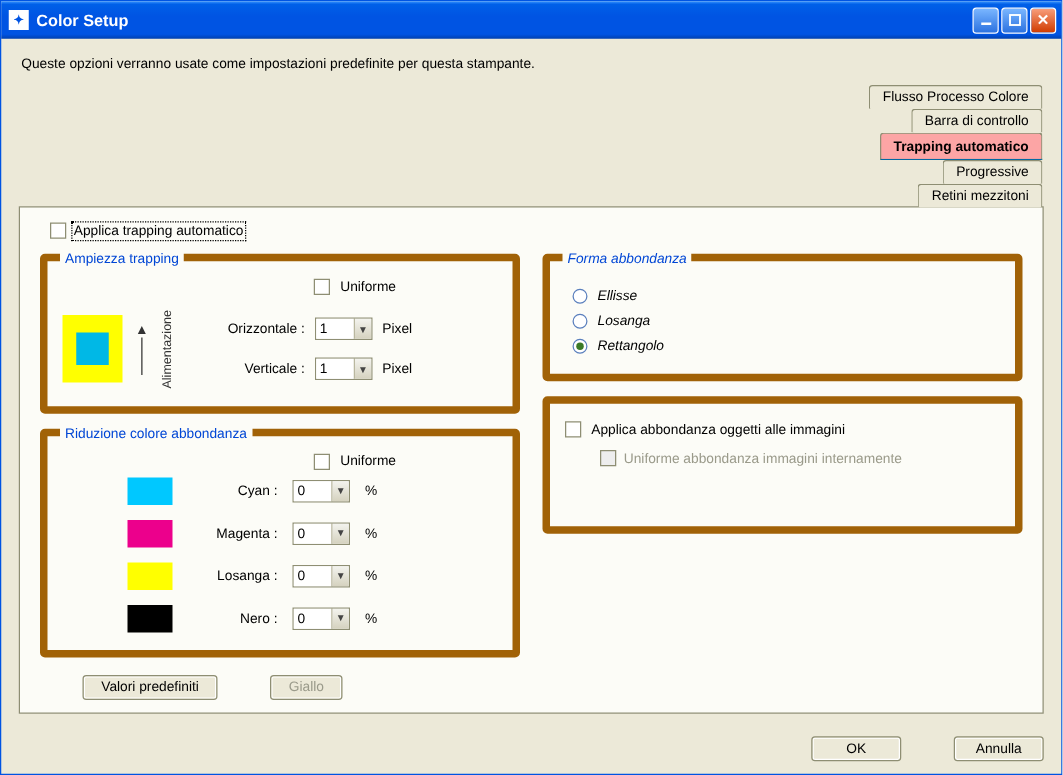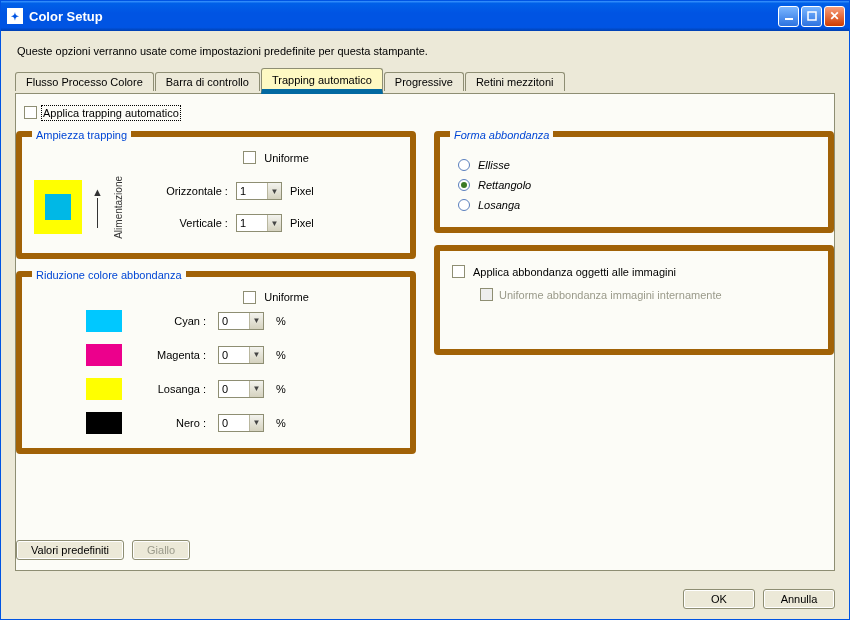--- a/index.html
+++ b/index.html
@@ -61,48 +61,50 @@
     display: flex;
     flex-direction: column;
   }
   .desc {
     margin: 4px 2px 10px 2px;
     color: #000;
   }
 
   .tabs {
     display: flex;
-    align-items: center;
+    align-items: flex-end;
     position: relative;
     z-index: 2;
+    flex-direction: column;
   }
   .tab {
     border: 1px solid #8e8e73;
     border-bottom: none;
     background: #ece9d8;
     padding: 3px 10px 3px 10px;
     margin-right: 1px;
     border-radius: 3px 3px 0 0;
     cursor: pointer;
     position: relative;
     top: 1px;
   }
   .tab.active {
-    background: #fef9c3;
+    background: #fca5a5;
     padding-top: 5px;
     top: 1px;
     z-index: 3;
-    border-bottom: 5px solid #0369a1;
+    border-bottom: 1px solid #0369a1;
+    font-weight: bold;
   }
 
   .tab-body {
     border: 1px solid #8e8e73;
     background: #fcfcf7;
     flex: 1;
-    padding: 10px 0;
+    padding: 10px 16px;
     position: relative;
     display: flex;
     flex-direction: column;
   }
 
   .apply-trap {
     display: flex;
     align-items: center;
     gap: 6px;
     margin: 2px 0 12px 8px;
@@ -236,20 +238,21 @@
     padding-top: 12px;
   }
   .btn {
     border: 1px solid #8e8e73;
     background: #ece9d8;
     border-radius: 3px;
     padding: 3px 14px;
     cursor: pointer;
     box-shadow: 0 0 0 1px #fff inset;
     font-size: 11px;
+    margin-left: 34px;
   }
   .btn.disabled { color: #9a9a8a; cursor: default; }
 
   .footer {
     display: flex;
     justify-content: flex-end;
     gap: 8px;
     padding: 8px 14px 10px 0;
   }
 </style>
@@ -388,26 +391,26 @@
         </div>
 
         <div class="col">
           <div class="group" style="padding-bottom:8px;font-style:italic;">
             <span class="legend">Forma abbondanza</span>
             <div class="radio-row">
               <span class="radio"></span>
               <span>Ellisse</span>
             </div>
             <div class="radio-row">
+              <span class="radio"></span>
+              <span>Losanga</span>
+            </div>
+            <div class="radio-row">
               <span class="radio checked"></span>
               <span>Rettangolo</span>
-            </div>
-            <div class="radio-row">
-              <span class="radio"></span>
-              <span>Losanga</span>
             </div>
           </div>
 
           <div class="group apply-obj" style="min-height:110px;">
             <div class="row">
               <span class="checkbox"></span>
               <span>Applica abbondanza oggetti alle immagini</span>
             </div>
             <div class="inner-sub">
               <span class="checkbox disabled"></span>

